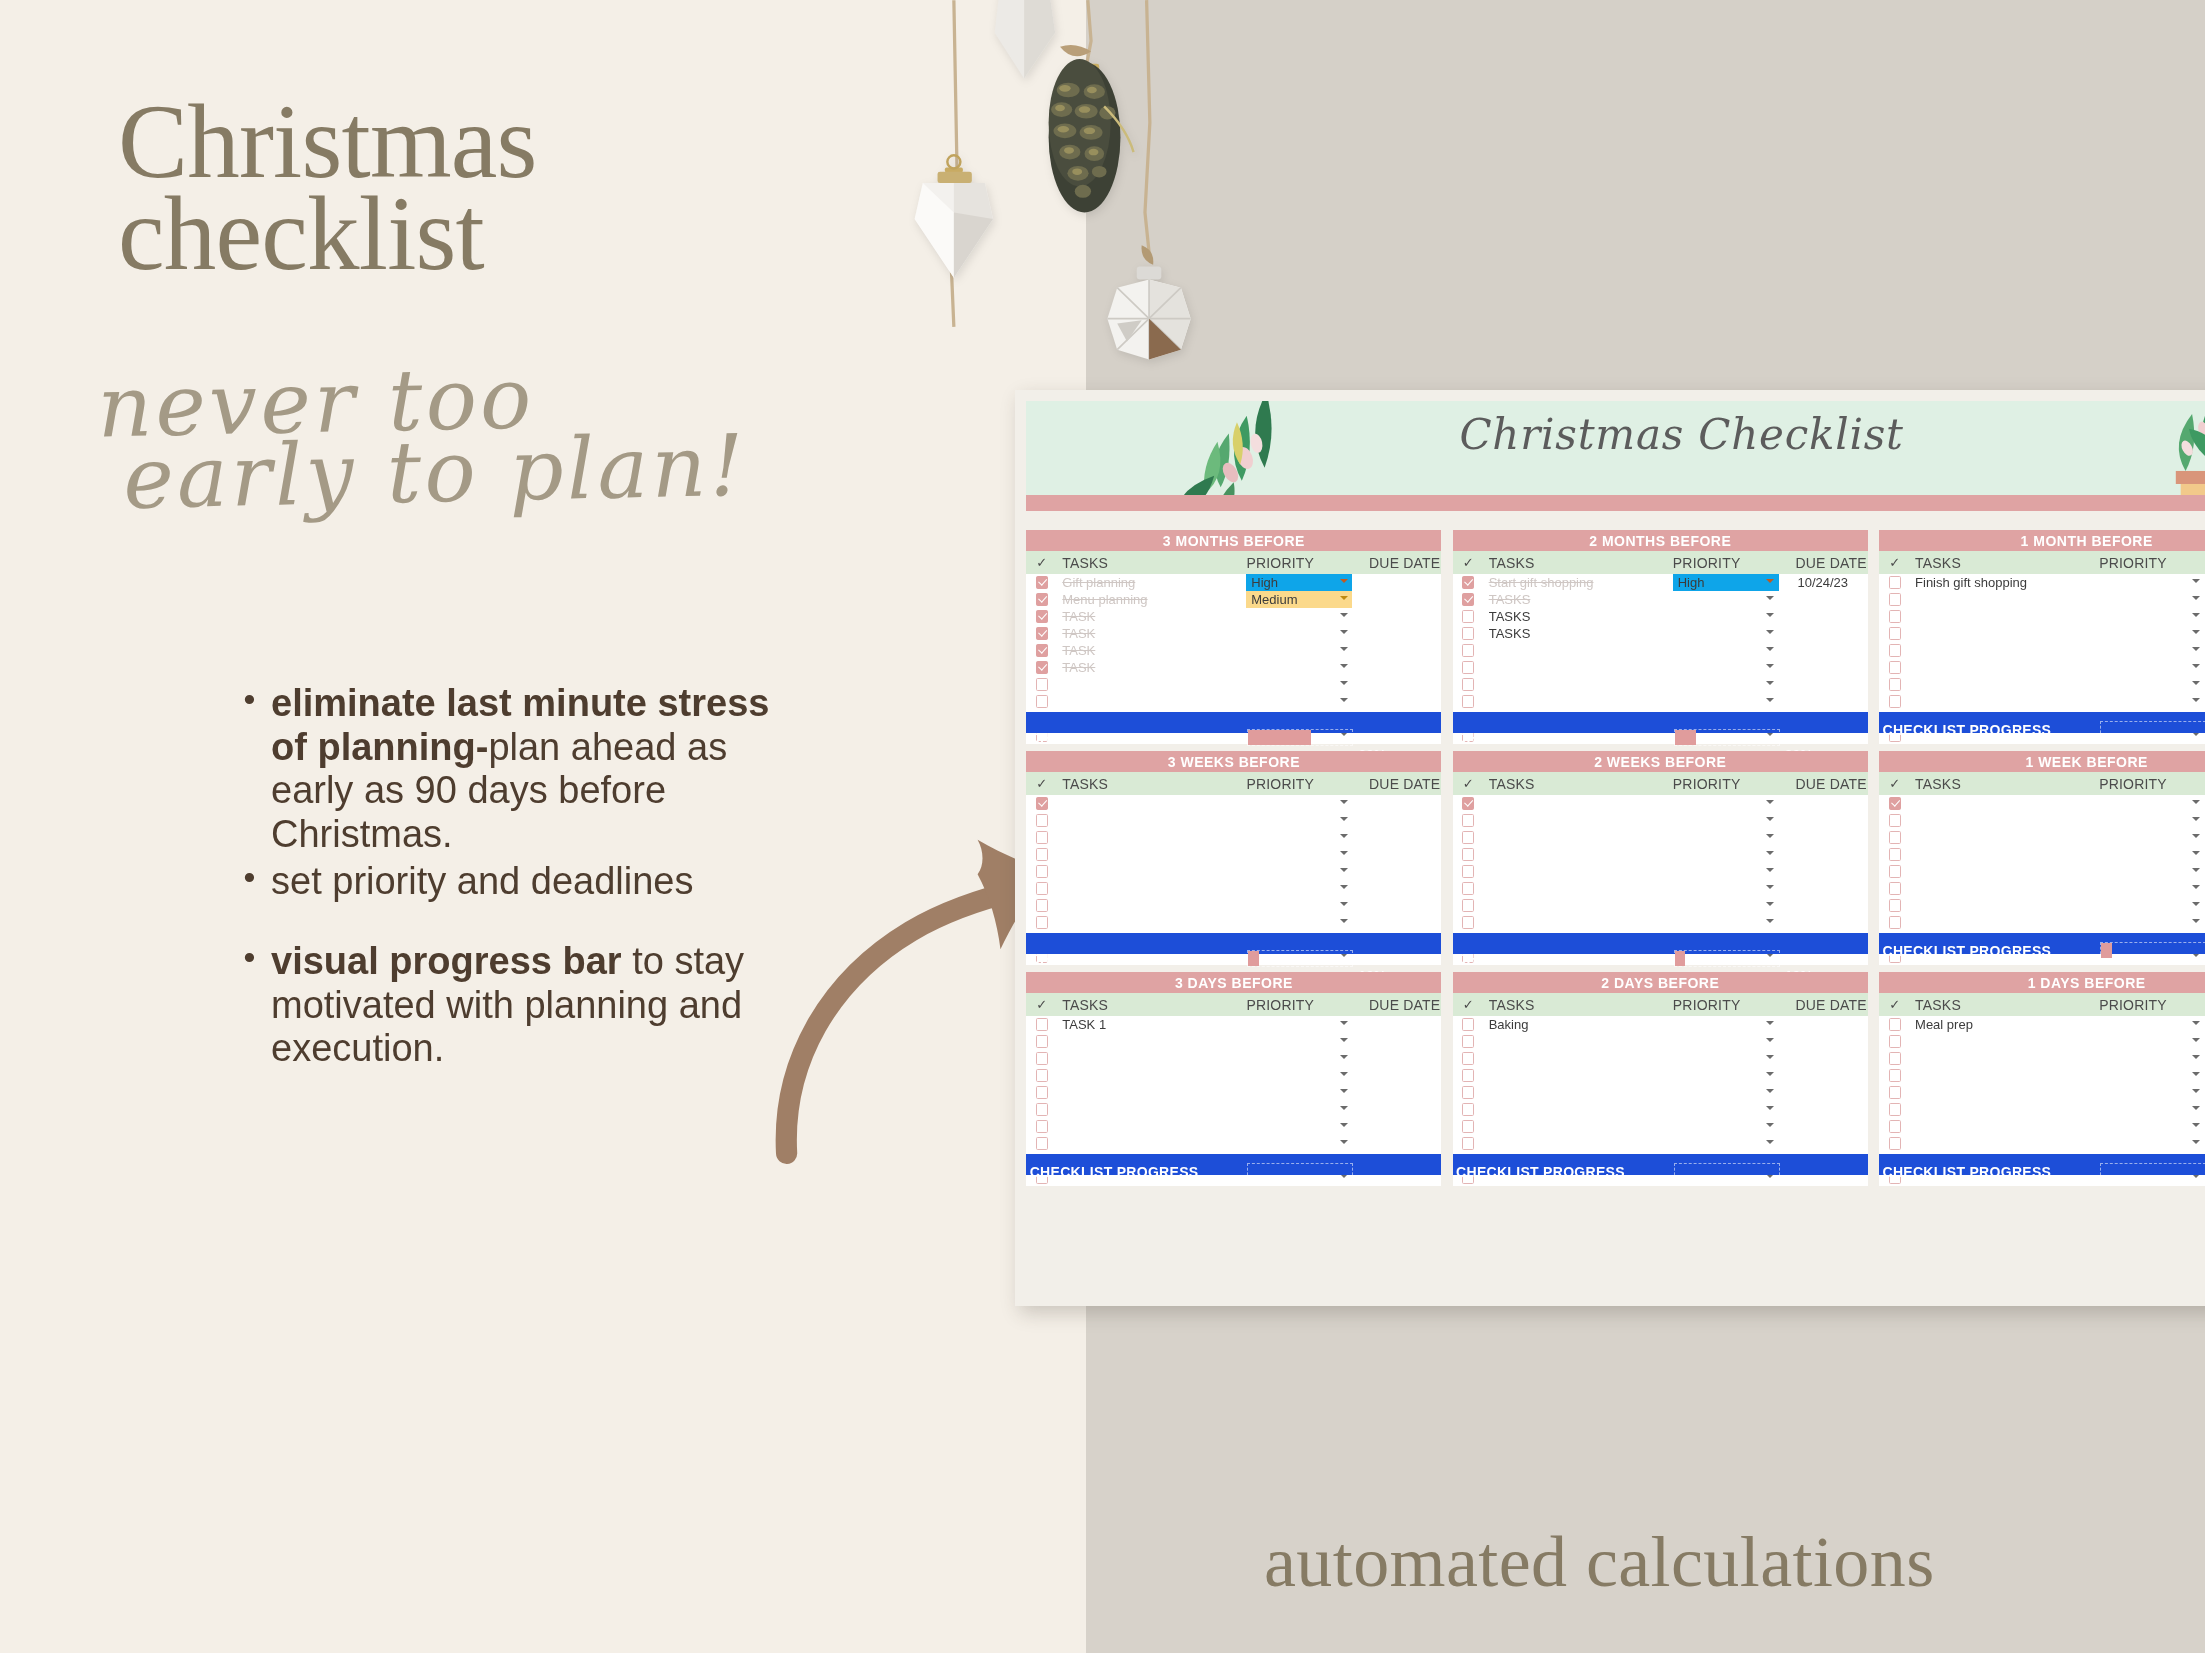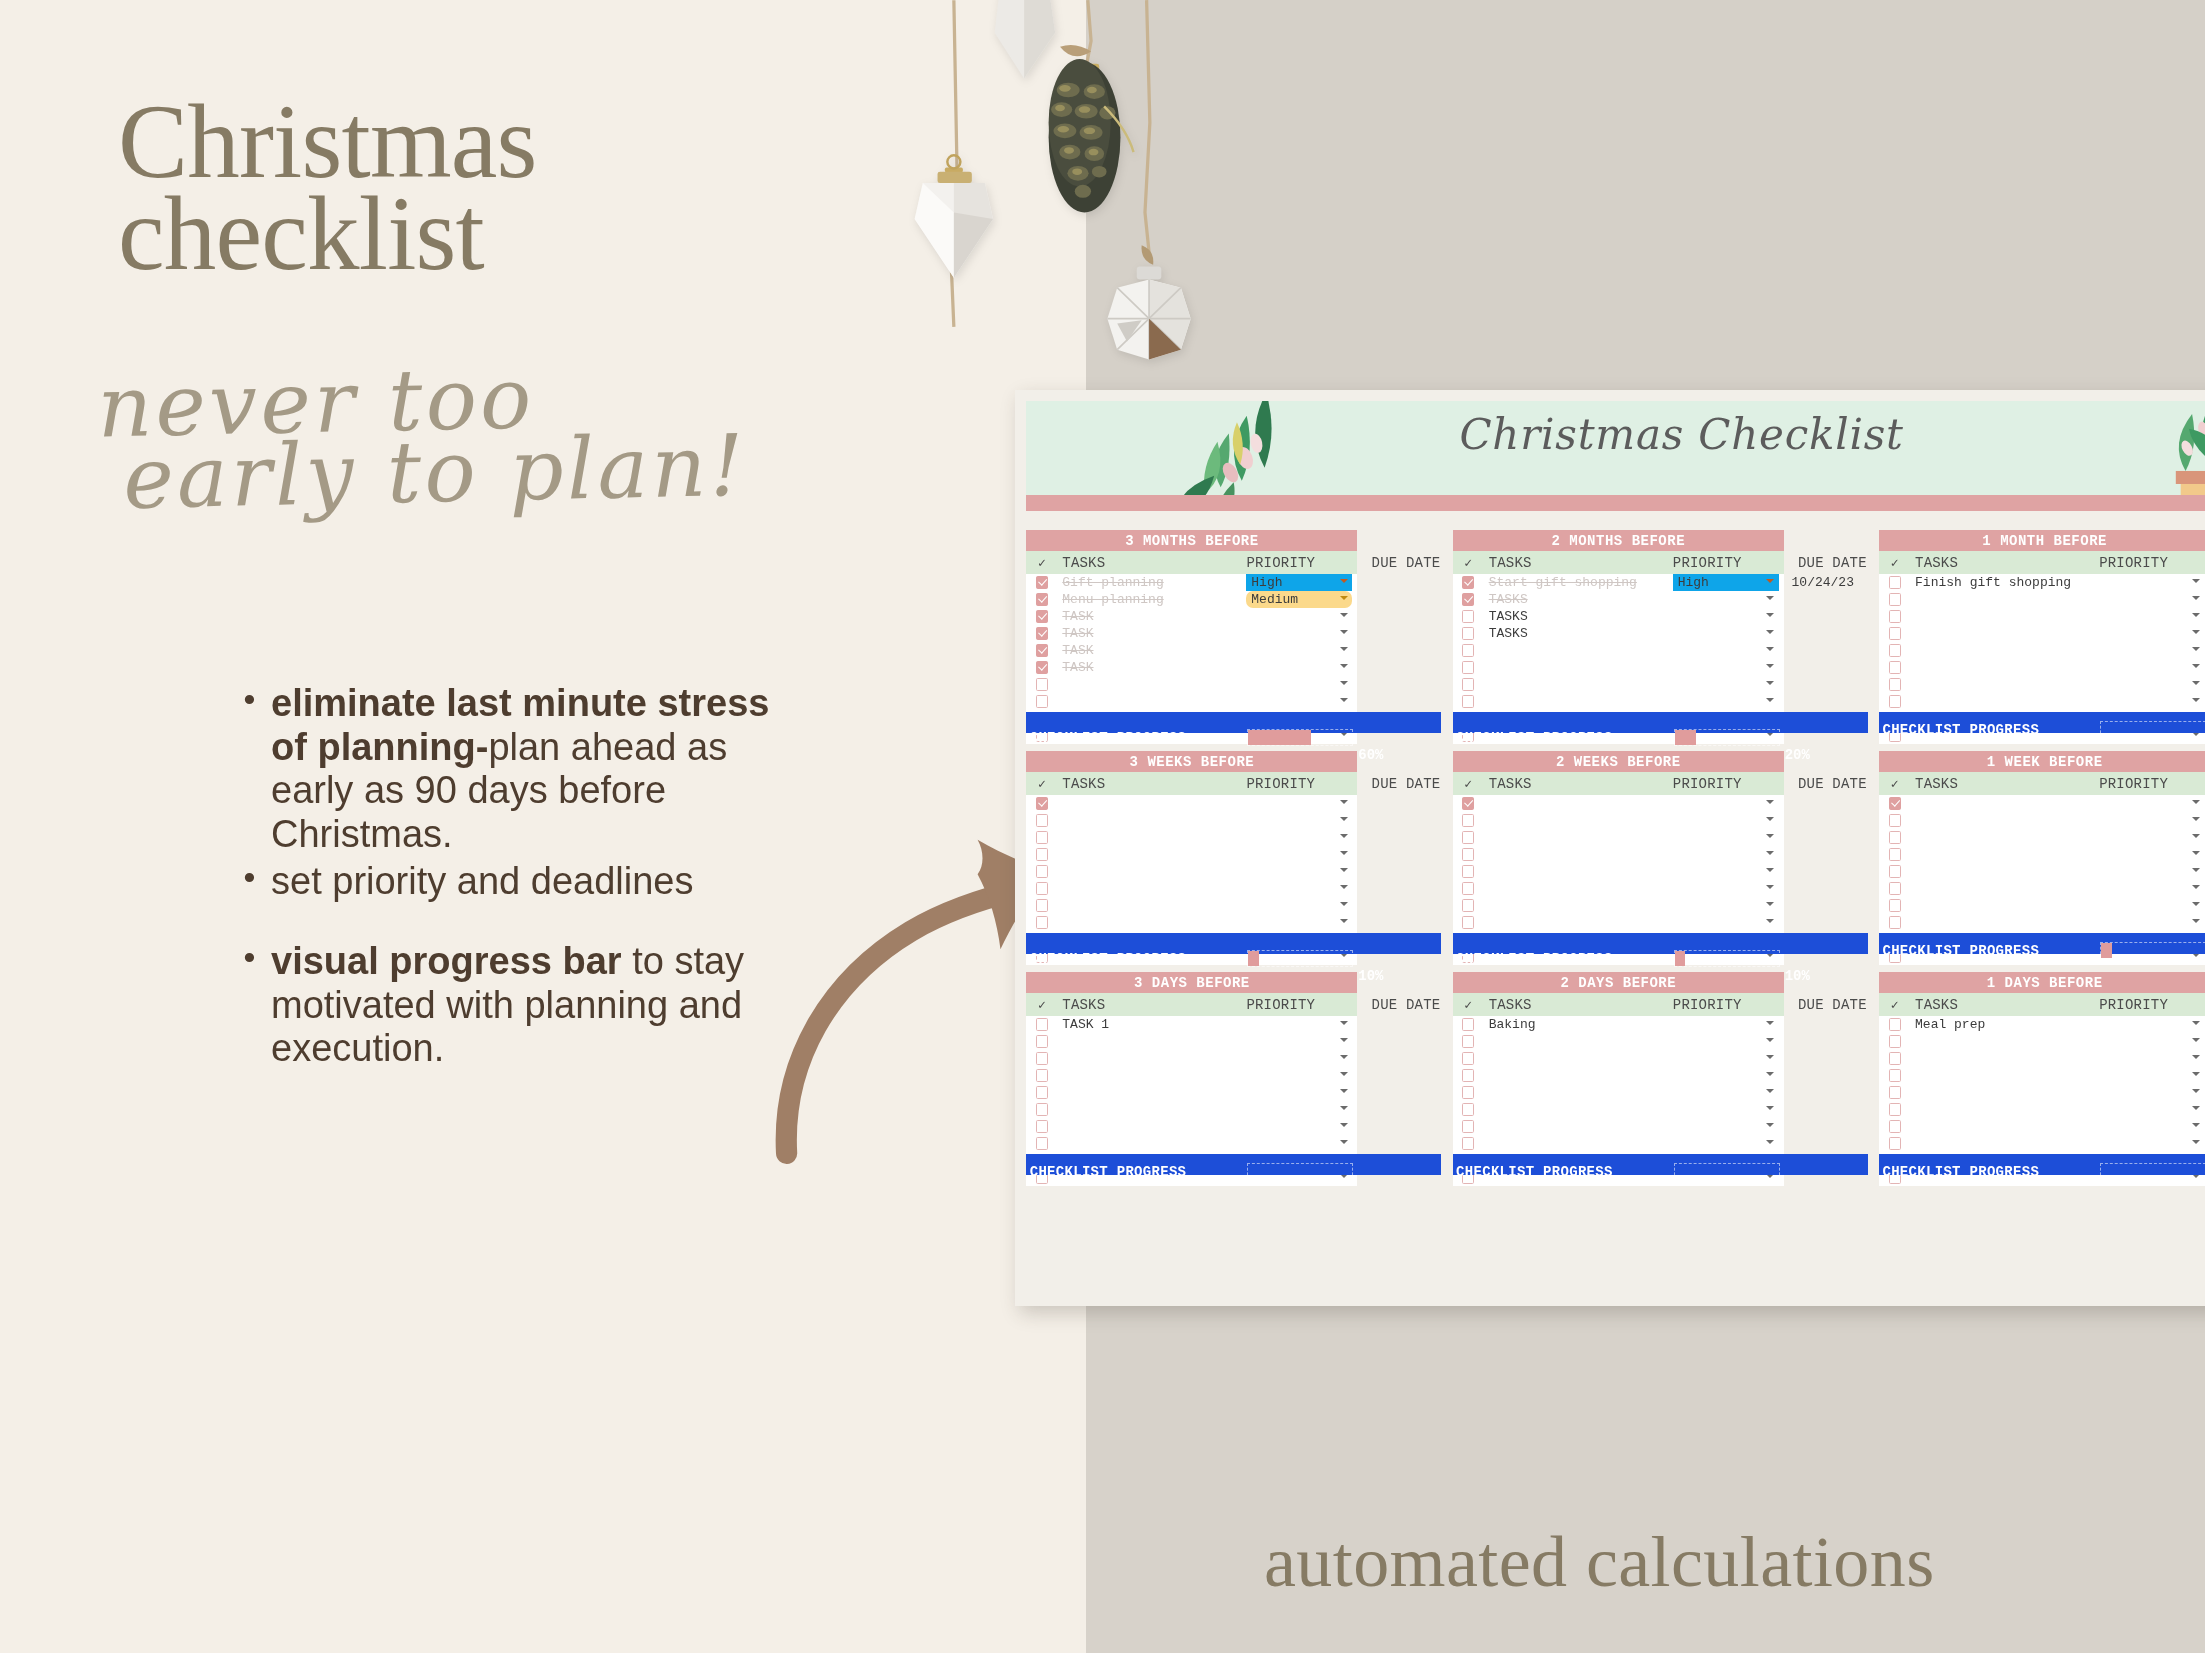--- a/index.html
+++ b/index.html
@@ -107,21 +107,21 @@
 
   
   #grid {
     position: absolute; left: 11.4px; top: 140px;
     width: 1274px;
     display: grid;
     grid-template-columns: 415px 415px 415px;
     grid-template-rows: 203px 203px 203px;
     column-gap: 11.4px; row-gap: 18px;
   }
-  .block { position: relative; width: 331px; font-family: Liberation Mono, monospace; }
+  .block { position: relative; width: 415px; }
   .block-title {
     height: 21px; background: #dfa3a3; color: #ffffff;
     font-size: 14px; font-weight: 700; letter-spacing: 0.5px;
     display: flex; align-items: center; justify-content: center;
     text-transform: uppercase;
   }
   .block-cols {
     height: 23px; background: #d9ead5;
     display: grid; grid-template-columns: 31px 189px 106px 88px;
     align-items: center;
@@ -154,21 +154,21 @@
     white-space: nowrap; overflow: hidden;
   }
   .task-cell.done { color: #cfc7c4; text-decoration: line-through; }
   .pri-cell {
     position: relative; height: 17px;
     display: flex; align-items: center;
     font-size: 13px; color: #3c3c3c;
   }
   .pri-cell .pv { padding-left: 4.9px; }
   .pri-cell.high { background: #0ea5e9; }
-  .pri-cell.medium { background: #fbd98b; border-radius: 7px; }
+  .pri-cell.medium { background: #fbd98b; }
   .caret {
     position: absolute; right: 4.9px; top: 4.9px;
     width: 0; height: 0;
     border-left: 4.1px solid transparent;
     border-right: 4.1px solid transparent;
     border-top: 4.9px solid #6b6b6b;
   }
   .pri-cell.high .caret { border-top-color: #c05a21; }
   .pri-cell.medium .caret { border-top-color: #c08a10; }
   .due-cell {

